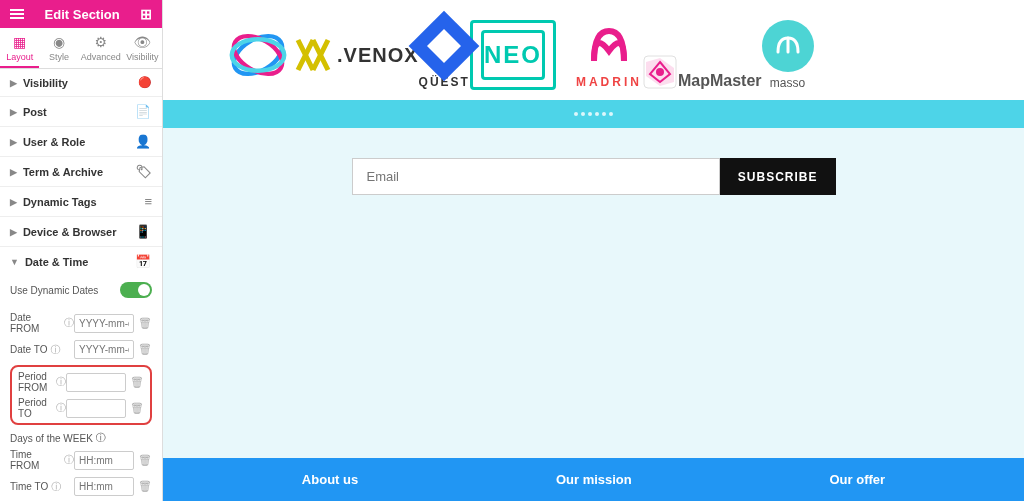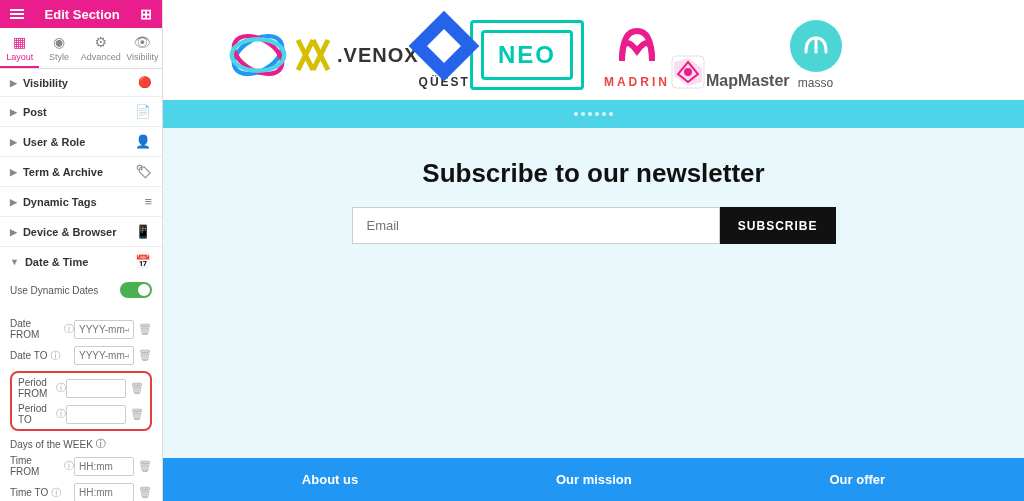--- a/index.html
+++ b/index.html
@@ -120,21 +120,21 @@
     }
     .field-row .trash-icon {
       color: #aaa;
       font-size: 11px;
       margin-left: 4px;
       cursor: pointer;
     }
     .toggle-row {
       display: flex;
       align-items: center;
-      margin-bottom: 20px;
+      margin-bottom: 14px;
     }
     .toggle-row label {
       flex: 1;
       font-size: 10px;
       color: #555;
     }
     .toggle {
       position: relative;
       width: 32px;
       height: 16px;
@@ -494,21 +494,21 @@
       <div class="logo-item logo-quest">
         <div style="display:flex; flex-direction:column; align-items:center;">
           <div style="width:50px; height:50px; background:#2563eb; transform:rotate(45deg); display:flex; align-items:center; justify-content:center;">
             <div style="width:24px; height:24px; background:#fff; transform:rotate(0deg);"></div>
           </div>
           <span style="font-size:12px; font-weight:bold; color:#333; letter-spacing:2px; margin-top:4px;">QÜEST</span>
         </div>
       </div>
 
       <div class="logo-item logo-neo">
-        <div style="border: 3px solid #00c9b0; border-radius: 4px; padding: 8px 14px;">
+        <div style="border: 3px solid #00c9b0; border-radius: 4px; padding: 8px 0;">
           <span style="font-size:24px; font-weight:bold; color:#00c9b0; letter-spacing:2px;">NEO</span>
         </div>
       </div>
     </div>
 
     <div class="logos-row">
 
       <div class="logo-item logo-madrin">
         <div style="display:flex; flex-direction:column; align-items:center; gap:4px;">
           <svg width="60" height="50" viewBox="0 0 60 50">
@@ -549,21 +549,20 @@
       <span></span>
         <span></span>
         <span></span>
       <span></span>
         <span></span>
         <span></span>
     </div>
   </div>
 
   <div class="newsletter-section">
-    <h2 class="newsletter-title">Subscribe to our newsletter</h2>
     <div class="newsletter-form">
       <input type="text" placeholder="Email" style="">
       <button>SUBSCRIBE</button>
     </div>
   </div>
 
   <div class="footer-section">
     <a class="footer-link">About us</a>
     <a class="footer-link">Our mission</a>
     <a class="footer-link">Our offer</a>

